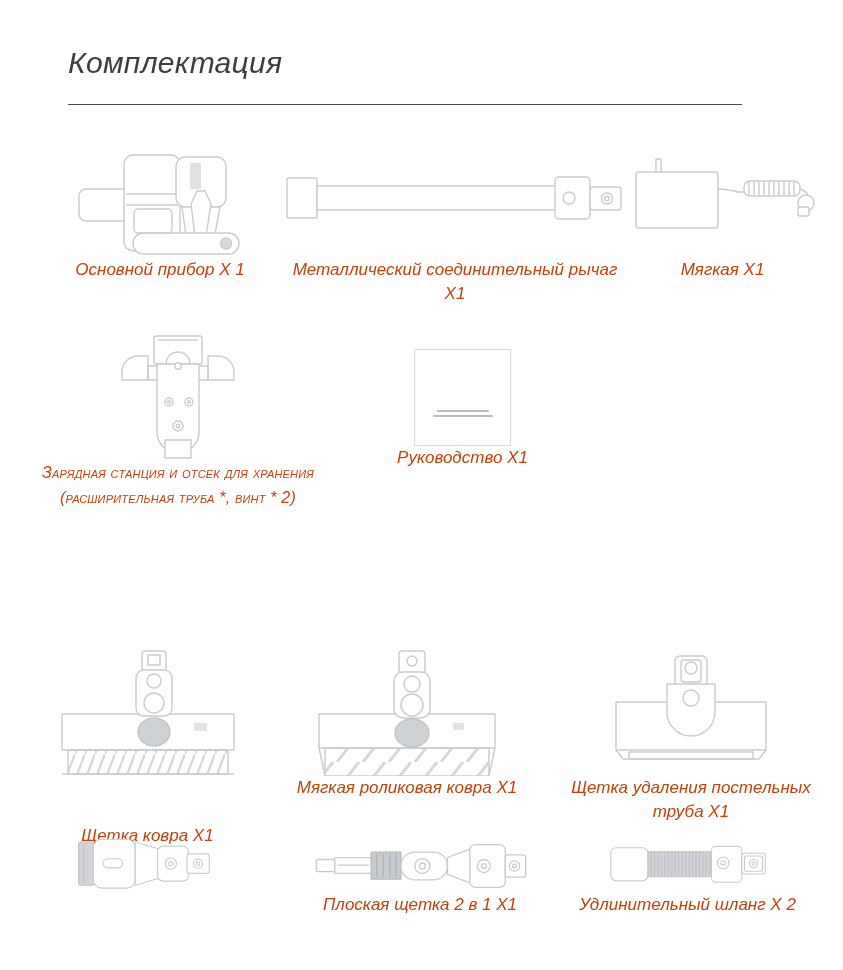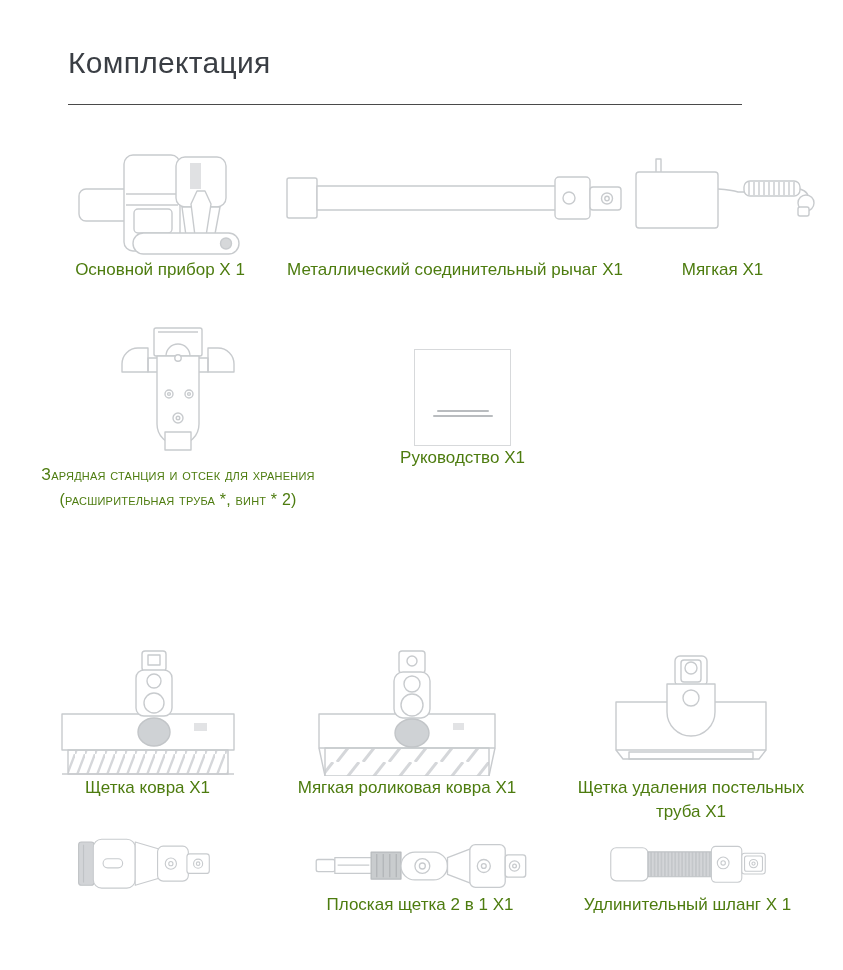--- a/index.html
+++ b/index.html
@@ -3,20 +3,21 @@
 <meta charset="utf-8">
 <style>
   html,body{margin:0;padding:0;background:#ffffff;}
   .page{
     position:relative;
     width:843px;height:970px;
     background:#ffffff;
     font-family:"Liberation Sans", sans-serif;
     color:#3f444b;
     overflow:hidden;
+    font-style:italic;
   }
   .section-title{
     position:absolute;
     font-size:30px;
     font-weight:400;
     color:#3a3e44;
     letter-spacing:0.3px;
     white-space:nowrap;
   }
   .divider{
@@ -29,21 +30,21 @@
     position:absolute;
     margin:0;
     display:flex;flex-direction:column;align-items:center;
   }
   .art{
     display:flex;align-items:flex-end;justify-content:center;
     width:100%;
   }
   figcaption{
     font-size:17px;
-    color:#4d7c0f;
+    color:#c2410c;
     text-align:center;
     line-height:24px;
     width:100%;
   }
   figcaption.smallcaps{
     font-variant:small-caps;
     font-size:16px;
     letter-spacing:0.2px;
     line-height:25px;
   }
@@ -126,21 +127,21 @@
             <line x1="166" y1="31" x2="166" y2="44"></line>
           <path d="M172,38 q10,3 8,12" fill="none"></path>
           <circle cx="178" cy="52" r="8"></circle>
           <rect x="170" y="56" width="11" height="9" rx="2"></rect>
         </g>
       </svg>
     </div>
     <figcaption>Мягкая X1</figcaption>
   </figure>
 
-  <figure class="item" style="left:10px;top:324px;width:336px;gap:10px;">
+  <figure class="item" style="left:10px;top:332px;width:336px;">
     <div class="art" style="height:128px;">
       <svg width="132" height="126" viewBox="0 0 132 126">
         <g fill="#ffffff" stroke="#c8cbce" stroke-width="1.4" stroke-linejoin="round">
           <rect x="42" y="2" width="48" height="28" rx="2"></rect>
           <line x1="46" y1="6" x2="86" y2="6"></line>
           <path d="M10,46 v-8 a16,16 0 0 1 16,-16 h10 v24 z"></path>
           <path d="M122,46 v-8 a16,16 0 0 0 -16,-16 h-10 v24 z"></path>
           <rect x="36" y="32" width="60" height="14" fill="none"></rect>
           <path d="M45,30 h42 v68 a21,21 0 0 1 -42,0 z"></path>
           <path d="M54,30 a12,12 0 0 1 24,0" fill="none"></path>
@@ -165,21 +166,21 @@
     <div class="art" style="height:128px;">
       <div class="manual-box">
         <div class="manual-line l1"></div>
         <div class="manual-line l2"></div>
       </div>
     </div>
     <figcaption>Руководство X1</figcaption>
   </figure>
 
 
-  <figure class="item" style="left:50px;top:648px;width:195px;">
+  <figure class="item" style="left:50px;top:648px;width:195px;gap:48px;">
     <div class="art" style="height:128px;">
       <svg width="186" height="126" viewBox="0 0 186 126">
         <defs>
           <pattern id="pat-carpet" width="10" height="26" patternUnits="userSpaceOnUse">
             <line x1="0" y1="26" x2="10" y2="0" stroke="#d5d7da" stroke-width="2.4"></line>
           </pattern>
         </defs>
         <g fill="#ffffff" stroke="#c8cbce" stroke-width="1.4" stroke-linejoin="round">
           <rect x="7" y="64" width="172" height="36"></rect>
           <rect x="139" y="73" width="13" height="8" fill="#e2e3e5" stroke="none"></rect>
@@ -304,16 +305,16 @@
           <rect x="150" y="6" width="44" height="52" rx="6"></rect>
           <circle cx="167" cy="30" r="8.5"></circle>
             <circle cx="167" cy="30" r="3.2"></circle>
           <rect x="194" y="16" width="34" height="30" rx="4"></rect>
           <rect x="198" y="20" width="26" height="22" rx="3"></rect>
           <circle cx="211" cy="31" r="6"></circle>
             <circle cx="211" cy="31" r="2.3"></circle>
         </g>
       </svg>
     </div>
-    <figcaption>Удлинительный шланг X 1</figcaption>
+    <figcaption>Удлинительный шланг X 2</figcaption>
   </figure>
 
 </div>
 
 </body></html>

